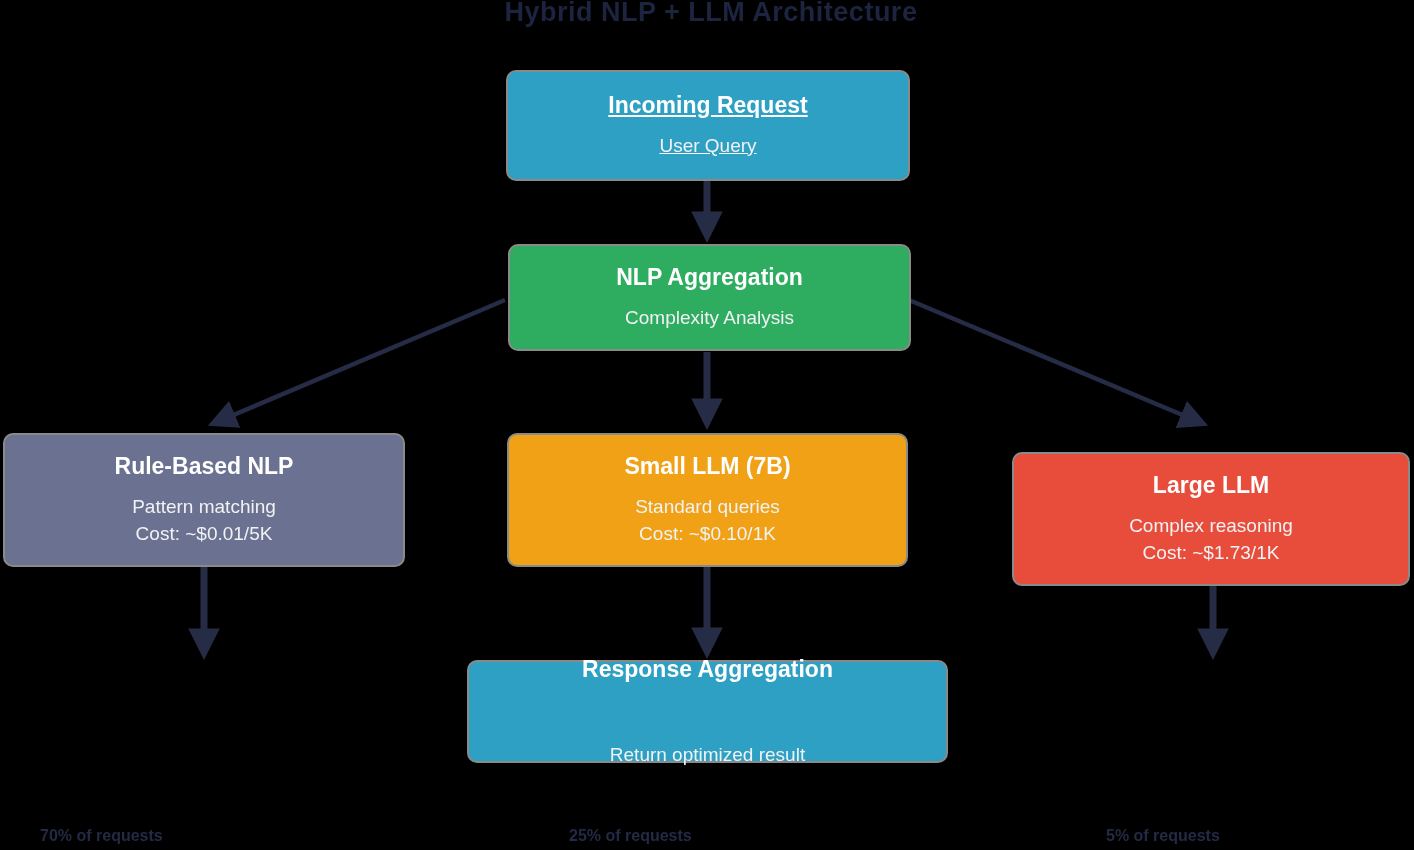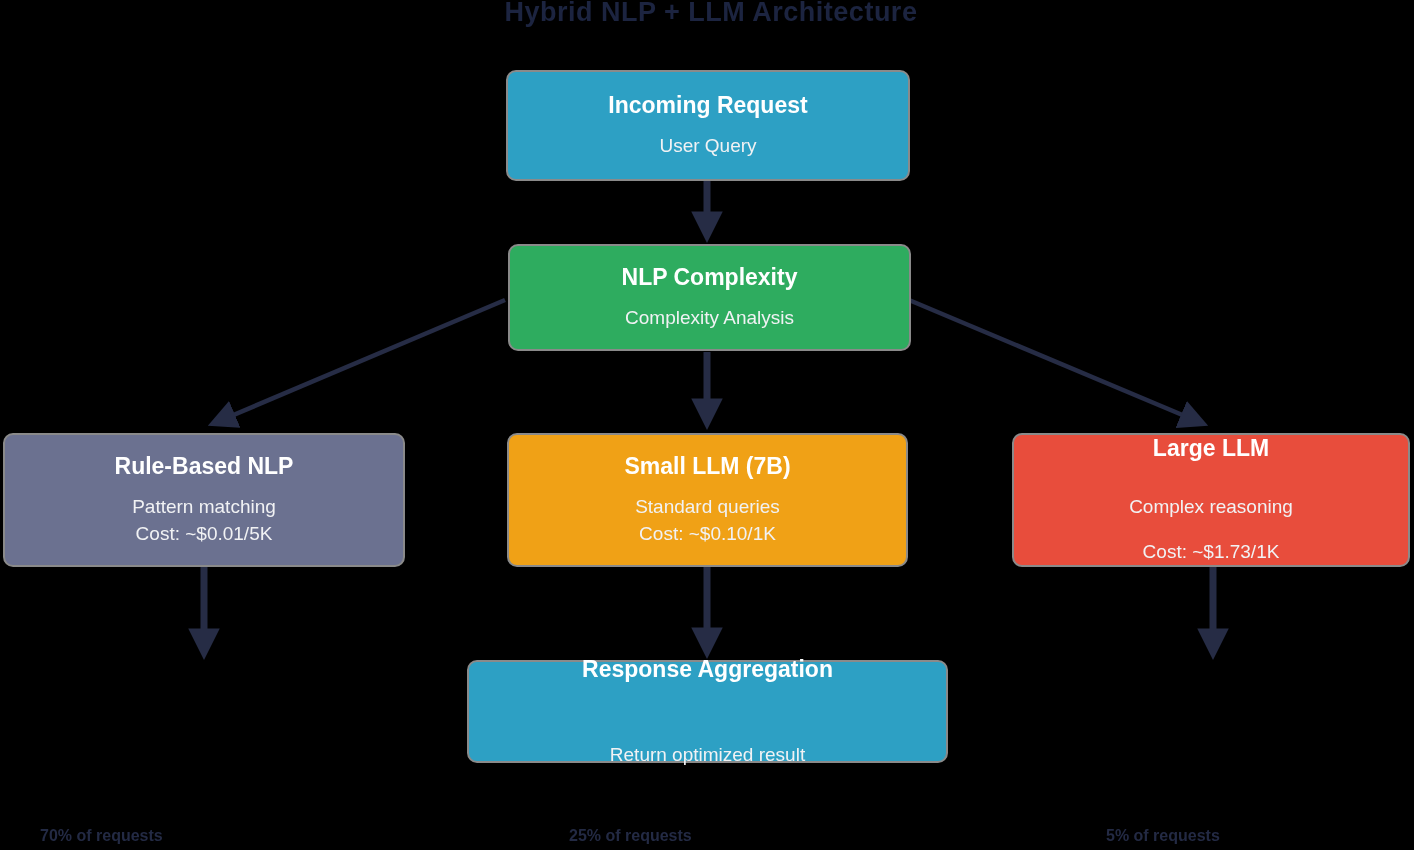--- a/index.html
+++ b/index.html
@@ -26,21 +26,21 @@
     border-radius:10px;
     display:flex; flex-direction:column; justify-content:center; align-items:center;
     text-align:center; color:#fff;
   }
   .node-title { font-size:23px; font-weight:bold; color:#FFFFFF; margin-bottom:13px; }
   .node-line  { font-size:19px; line-height:27px; color:#F1F2F4; }
   #n-incoming   { left:506px;  top:70px;  width:404px; height:111px; }
   #n-classifier { left:508px;  top:244px; width:403px; height:107px; }
   #n-rule       { left:3px;    top:433px; width:402px; height:134px; }
   #n-small      { left:507px;  top:433px; width:401px; height:134px; }
-  #n-large      { left:1012px; top:433px; width:398px; height:134px;justify-content:space-between; }
+  #n-large      { left:1012px; top:452px; width:398px; height:134px; }
   #n-response   { left:467px;  top:660px; width:481px; height:103px;gap:45px; }
   .edge-label {
     position:absolute; font-size:16px; font-weight:bold;
     color: var(--label-text, #232A44); white-space:nowrap;
   }
   #el-rule     { left:40px;   top:827px; }
   #el-small    { left:569px;  top:827px; }
   #el-large    { left:1106px; top:827px; }
 </style>
 </head>
@@ -61,27 +61,27 @@
     </defs>
     <line class="edge edge-v" x1="707" y1="180" x2="707" y2="224" marker-end="url(#ah-v)"></line>
     <line class="edge edge-d" x1="505" y1="300" x2="224" y2="419" marker-end="url(#ah-d)"></line>
     <line class="edge edge-v" x1="707" y1="352" x2="707" y2="411" marker-end="url(#ah-v)"></line>
     <line class="edge edge-d" x1="909" y1="300" x2="1192" y2="419" marker-end="url(#ah-d)"></line>
     <line class="edge edge-v" x1="204" y1="566" x2="204" y2="641" marker-end="url(#ah-v)"></line>
     <line class="edge edge-v" x1="707" y1="566" x2="707" y2="640" marker-end="url(#ah-v)"></line>
     <line class="edge edge-v" x1="1213" y1="566" x2="1213" y2="641" marker-end="url(#ah-v)"></line>
   </svg>
 
-  <div class="node" id="n-incoming" style="background: rgb(45, 160, 196);">
+  <div class="node" id="n-incoming" style="background: rgb(45, 160, 196); text-decoration: underline;">
     <div class="node-title">Incoming Request</div>
     <div class="node-line">User Query</div>
   </div>
 
   <div class="node" id="n-classifier" style="background: rgb(46, 172, 95);">
-    <div class="node-title">NLP Complexity</div>
+    <div class="node-title">NLP Aggregation</div>
     <div class="node-line">Complexity Analysis</div>
   </div>
 
   <div class="node" id="n-rule" style="background: rgb(107, 113, 144);">
     <div class="node-title">Rule-Based NLP</div>
     <div class="node-line">Pattern matching</div>
     <div class="node-line">Cost: ~$0.01/5K</div>
   </div>
 
   <div class="node" id="n-small" style="background: rgb(240, 161, 22);">

